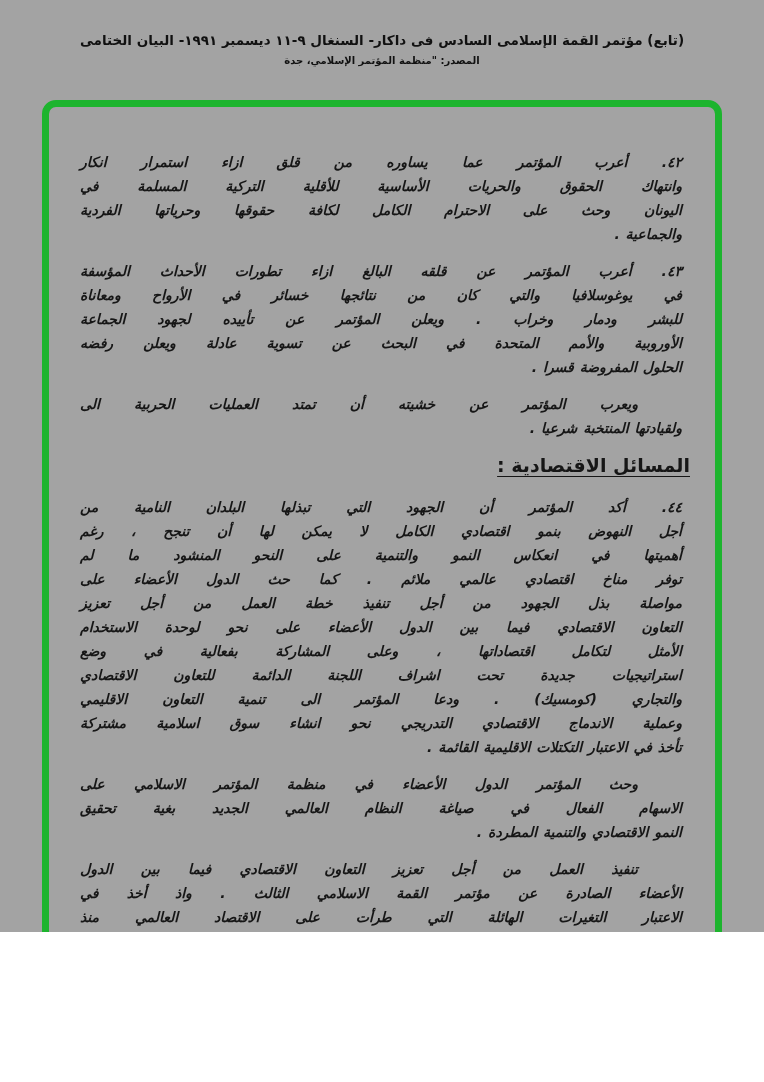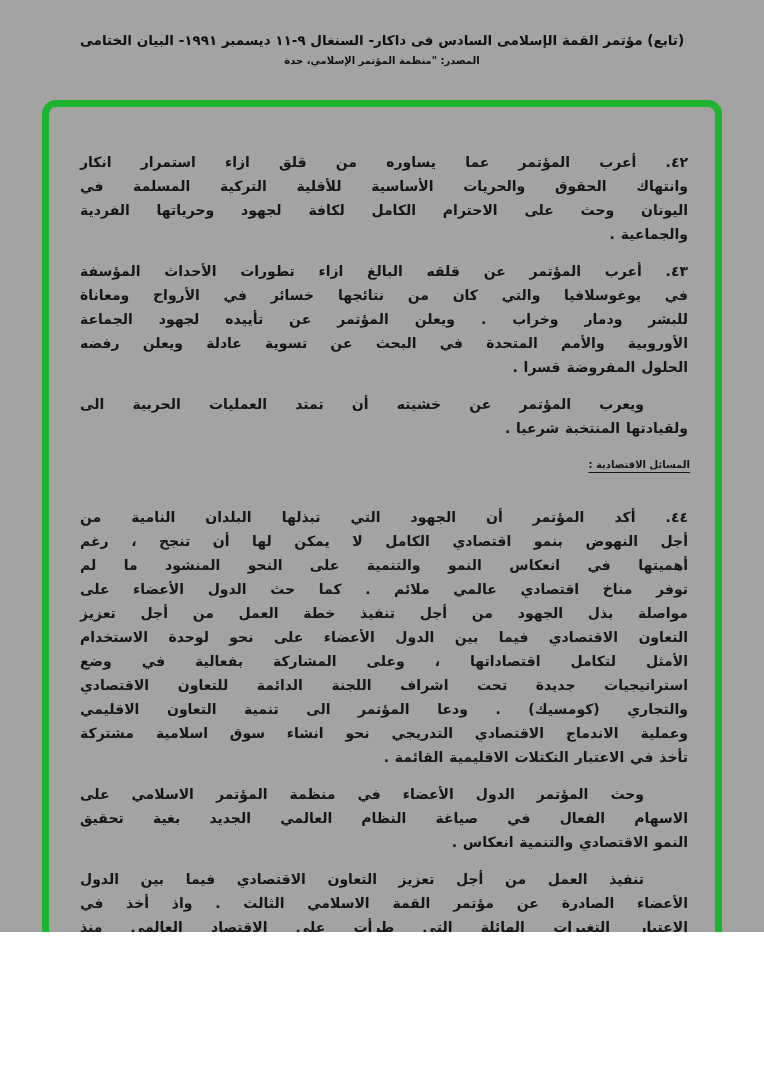--- a/index.html
+++ b/index.html
@@ -50,38 +50,39 @@
     left: 80px;
     right: 74px;
     top: 150px;
     direction: rtl;
     color: #161616;
     font-size: 14px;
     font-weight: bold;
     line-height: 24px;
   }
   .para {
-    margin: 0 2px 13px 0;
+    margin: 0 8px 13px 0;
+    font-style: italic;
   }
   .line {
     text-align: justify;
     text-align-last: justify;
     word-spacing: 1px;
   }
   .line.last {
     text-align-last: start;
   }
   .para.indent .line:first-child {
     padding-right: 44px;
     box-sizing: border-box;
   }
   .heading {
-    margin: 10px 0 28px 0;
+    margin: 10px 0 18px 0;
     text-align: right;
-    font-size: 10px;
+    font-size: 19px;
   }
   .heading span {
     text-decoration: underline;
     text-underline-offset: 4px;
   }
   .page-number {
     position: absolute;
     top: 1037px;
     left: 0;
     width: 100%;
@@ -101,21 +102,21 @@
     <div class="header-title">(تابع) مؤتمر القمة الإسلامى السادس فى داكار- السنغال ٩-١١ ديسمبر ١٩٩١- البيان الختامى</div>
     <div class="header-source">المصدر: "منظمة المؤتمر الإسلامي، جدة</div>
   </div>
 
   <div class="doc-frame" style="border-color: rgb(29, 180, 46);"></div>
 
   <div class="doc-body" id="doc-body" style="color: rgb(22, 22, 22);">
       <div class="para">
         <div class="line">٤٢. أعرب المؤتمر عما يساوره من قلق ازاء استمرار انكار</div>
         <div class="line">وانتهاك الحقوق والحريات الأساسية للأقلية التركية المسلمة في</div>
-        <div class="line">اليونان وحث على الاحترام الكامل لكافة لجهود وحرياتها الفردية</div>
+        <div class="line">اليونان وحث على الاحترام الكامل لكافة حقوقها وحرياتها الفردية</div>
         <div class="line last">والجماعية .</div>
       </div>
       <div class="para">
         <div class="line">٤٣. أعرب المؤتمر عن قلقه البالغ ازاء تطورات الأحداث المؤسفة</div>
         <div class="line">في يوغوسلافيا والتي كان من نتائجها خسائر في الأرواح ومعاناة</div>
         <div class="line">للبشر ودمار وخراب . ويعلن المؤتمر عن تأييده لجهود الجماعة</div>
         <div class="line">الأوروبية والأمم المتحدة في البحث عن تسوية عادلة ويعلن رفضه</div>
         <div class="line last">الحلول المفروضة قسرا .</div>
       </div>
       <div class="para indent">
@@ -132,21 +133,21 @@
         <div class="line">التعاون الاقتصادي فيما بين الدول الأعضاء على نحو لوحدة الاستخدام</div>
         <div class="line">الأمثل لتكامل اقتصاداتها ، وعلى المشاركة بفعالية في وضع</div>
         <div class="line">استراتيجيات جديدة تحت اشراف اللجنة الدائمة للتعاون الاقتصادي</div>
         <div class="line">والتجاري (كومسيك) . ودعا المؤتمر الى تنمية التعاون الاقليمي</div>
         <div class="line">وعملية الاندماج الاقتصادي التدريجي نحو انشاء سوق اسلامية مشتركة</div>
         <div class="line last">تأخذ في الاعتبار التكتلات الاقليمية القائمة .</div>
       </div>
       <div class="para indent">
         <div class="line">وحث المؤتمر الدول الأعضاء في منظمة المؤتمر الاسلامي على</div>
         <div class="line">الاسهام الفعال في صياغة النظام العالمي الجديد بغية تحقيق</div>
-        <div class="line last">النمو الاقتصادي والتنمية انعكاس .</div>
+        <div class="line last">النمو الاقتصادي والتنمية المطردة .</div>
       </div>
       <div class="para indent">
         <div class="line">تنفيذ العمل من أجل تعزيز التعاون الاقتصادي فيما بين الدول</div>
         <div class="line">الأعضاء الصادرة عن مؤتمر القمة الاسلامي الثالث . واذ أخذ في</div>
         <div class="line">الاعتبار التغيرات الهائلة التي طرأت على الاقتصاد العالمي منذ</div>
         <div class="line last">عام ١٩٨١م وآثارها المحتملة على اقتصادات الدول الاسلامية .</div>
       </div>
     </div>
 
   <div class="page-number">٢٢</div>

